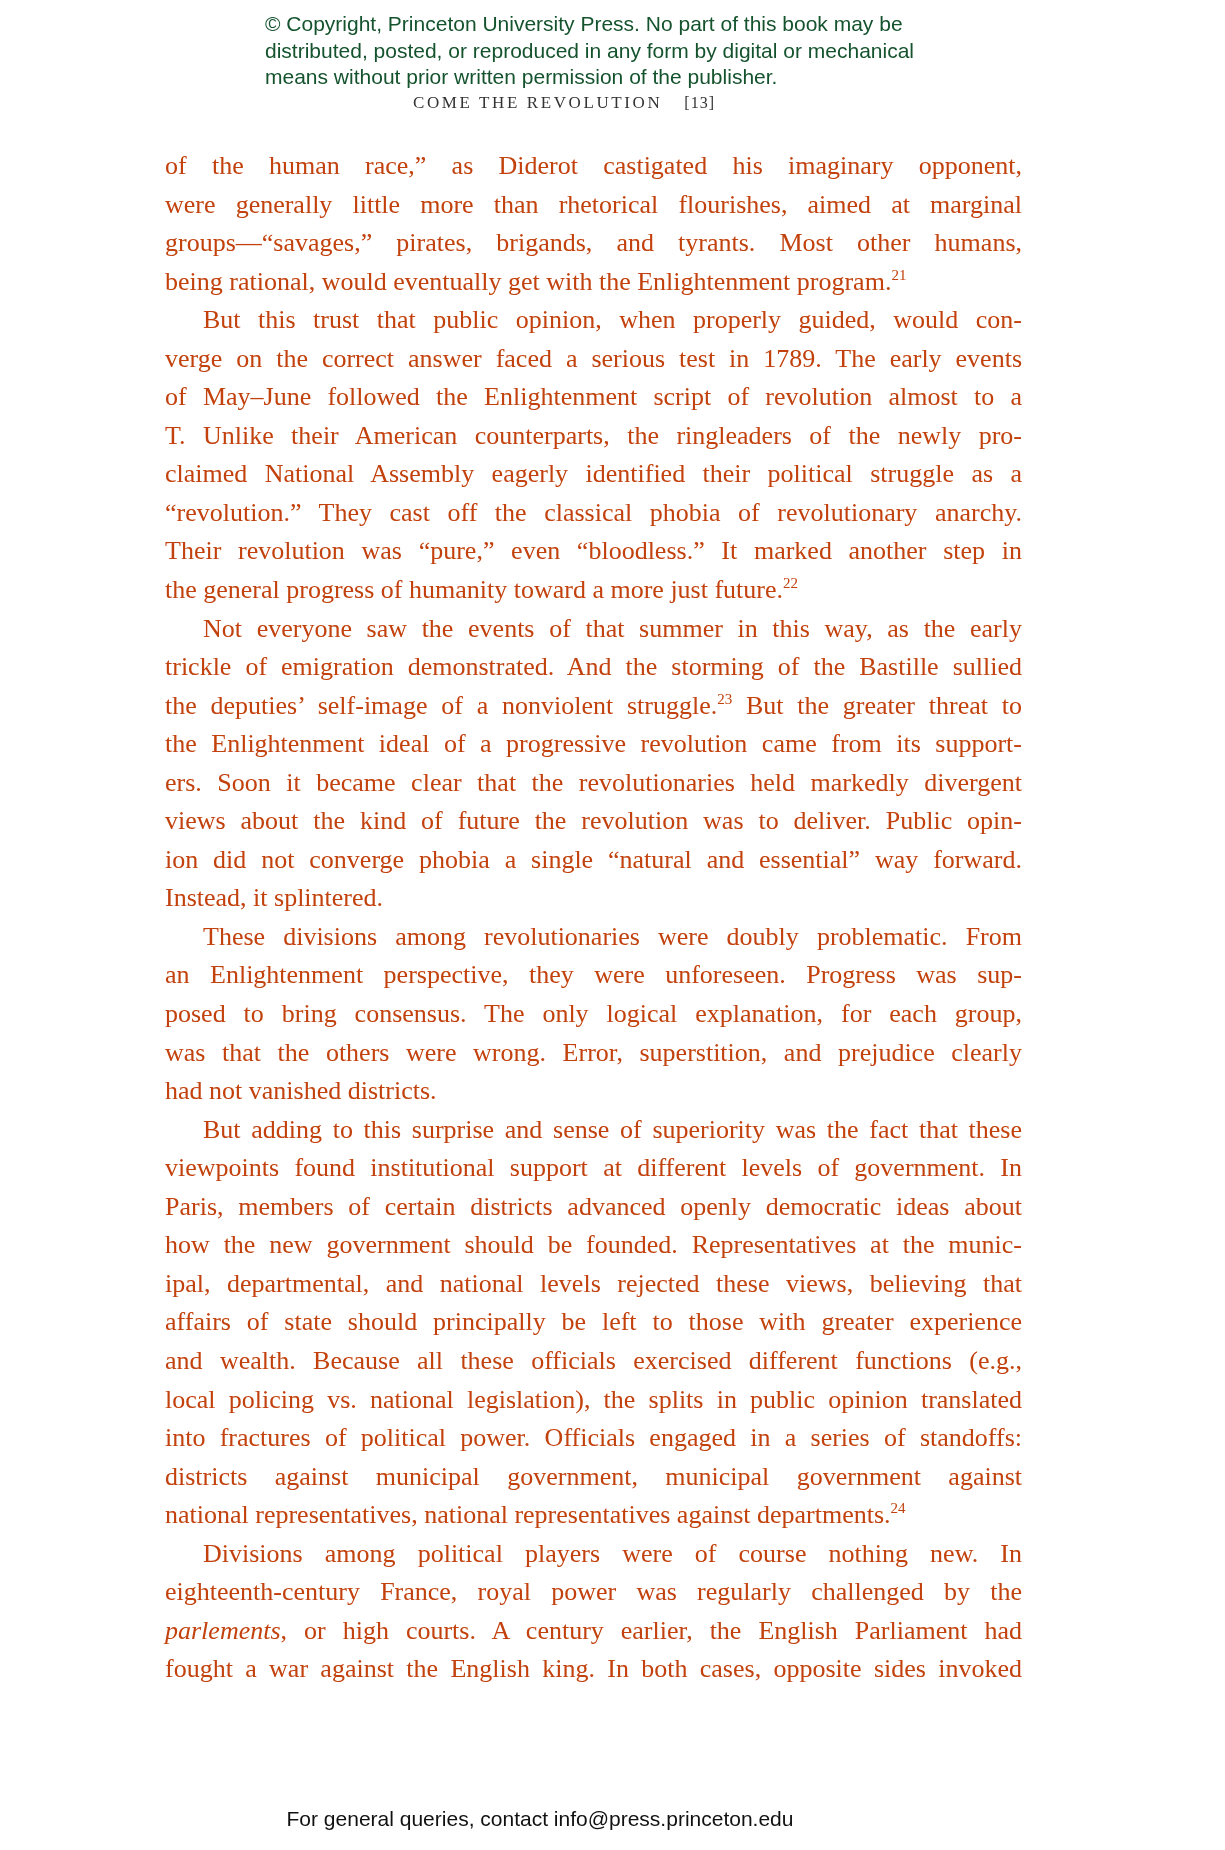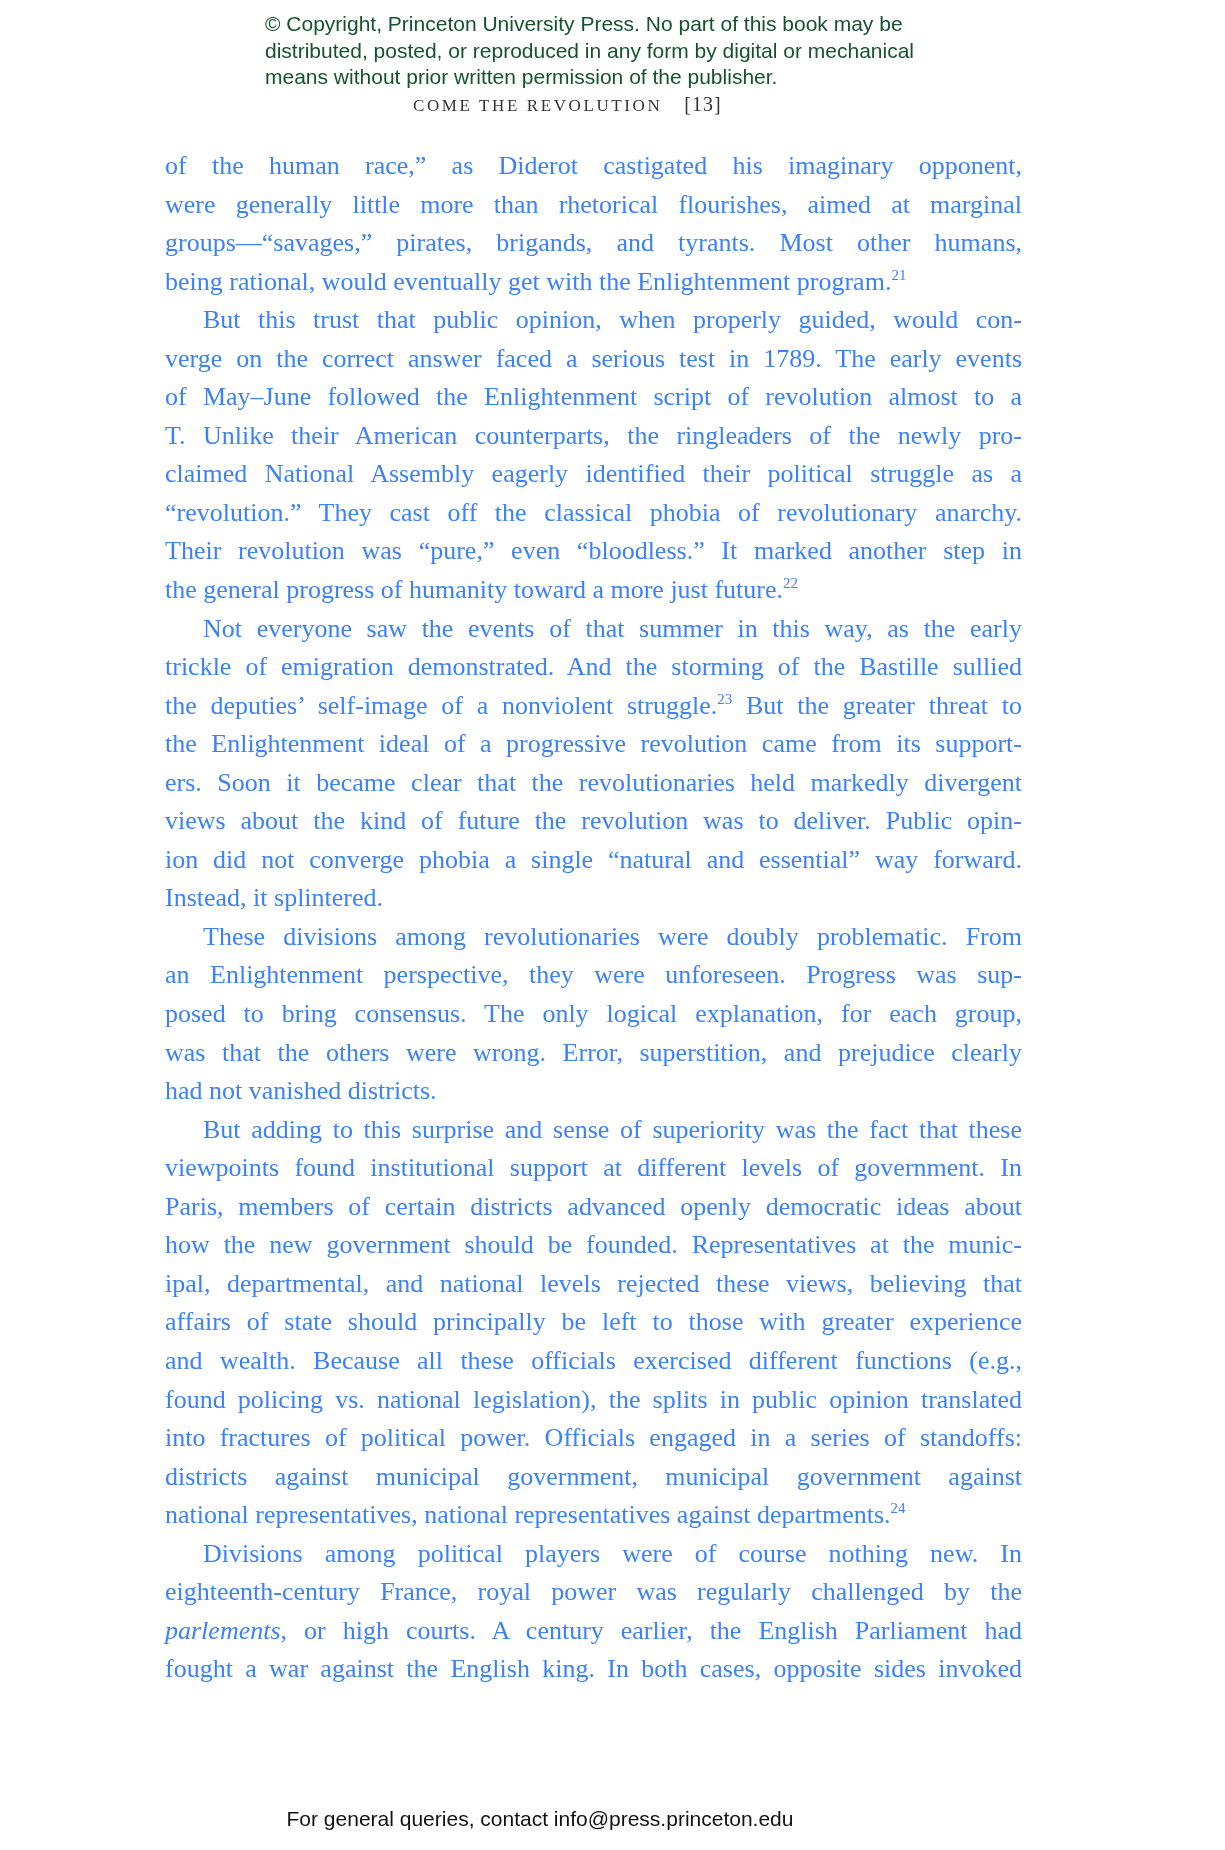--- a/index.html
+++ b/index.html
@@ -8,25 +8,25 @@
     position: absolute; left: 265px; top: 11px; width: 720px;
     font-family: "Liberation Sans", sans-serif; font-size: 21px; line-height: 26.5px;
     color: #14532d;
   }
   .copyright .cl { display: block; white-space: nowrap; }
   .running-head {
     position: absolute; left: 413px; top: 93px; width: 380px;
     font-family: "Liberation Serif", serif; font-size: 17px; letter-spacing: 2.6px;
     color: #333333; white-space: nowrap;
   }
-  .running-head .pg { margin-left: 22px; letter-spacing: 1px; font-size: 20px; }
+  .running-head .pg { margin-left: 22px; letter-spacing: 1px; font-size: 16px; }
   .body-text {
     position: absolute; left: 165px; top: 147px; width: 857px;
     font-family: "Liberation Serif", serif; font-size: 26px; line-height: 38.55px;
-    color: #3b82f6;
+    color: #c2410c;
   }
   .para { margin: 0; }
   .line {
     display: block; white-space: nowrap; text-align: justify; text-align-last: justify;
     height: 38.55px; overflow: visible;
   }
   .line.last { text-align: center; text-align-last: left; }
   .line.indent { padding-left: 38px; }
   .note { font-size: 15px; vertical-align: 10px; line-height: 0; }
   .footer {
@@ -88,21 +88,21 @@
   </div>
 
   <div class="para">
     <span class="line indent">But adding to this surprise and sense of superiority was the fact that these</span>
     <span class="line">viewpoints found institutional support at different levels of government. In</span>
     <span class="line">Paris, members of certain districts advanced openly democratic ideas about</span>
     <span class="line">how the new government should be founded. Representatives at the munic-</span>
     <span class="line">ipal, departmental, and national levels rejected these views, believing that</span>
     <span class="line">affairs of state should principally be left to those with greater experience</span>
     <span class="line">and wealth. Because all these officials exercised different functions (e.g.,</span>
-    <span class="line">found policing vs. national legislation), the splits in public opinion translated</span>
+    <span class="line">local policing vs. national legislation), the splits in public opinion translated</span>
     <span class="line">into fractures of political power. Officials engaged in a series of standoffs:</span>
     <span class="line">districts against municipal government, municipal government against</span>
     <span class="line last"><span>national representatives, national representatives against departments.</span><sup class="note">24</sup></span>
   </div>
 
   <div class="para">
     <span class="line indent">Divisions among political players were of course nothing new. In</span>
     <span class="line">eighteenth-century France, royal power was regularly challenged by the</span>
     <span class="line"><em>parlements</em><span>, or high courts. A century earlier, the English Parliament had</span></span>
     <span class="line">fought a war against the English king. In both cases, opposite sides invoked</span>

